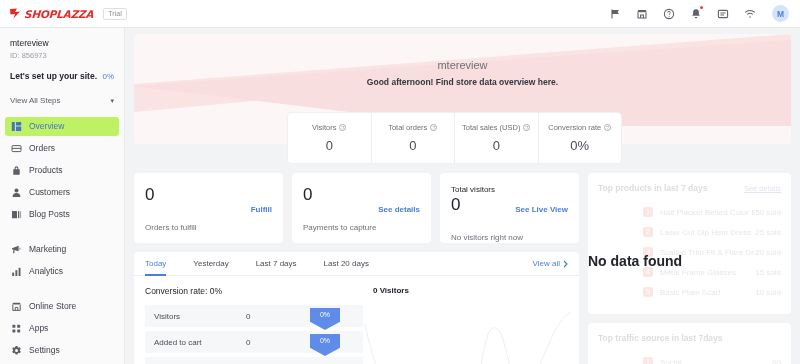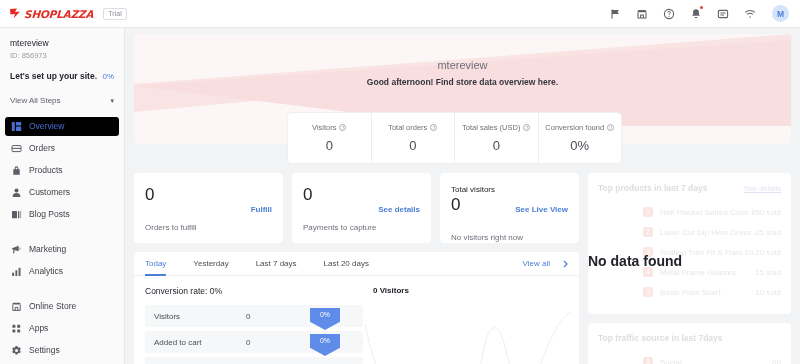--- a/index.html
+++ b/index.html
@@ -84,21 +84,21 @@
     display: flex; align-items: center; gap: 7px;
     height: 19px; padding: 0 6px; margin-bottom: 3px;
     border-radius: 3px; cursor: pointer;
     color: #3c3f47;
   }
   .nav-item .ni-label { font-size: 8.5px; line-height: 1; }
   .nav-item .ni-icon {
     width: 11px; height: 11px; display: flex; align-items: center;
     justify-content: center; flex: 0 0 11px; color: #5c5f68;
   }
-  .nav-item.active { background: #000000; }
+  .nav-item.active { background: #bef264; }
   .nav-item.active .ni-label { color: #4a6fd0; }
   .nav-item.active .ni-icon { color: #4a6fd0; }
   .nav-sep { height: 13px; }
 
   
   .main {
     position: absolute; top: 28px; left: 125px;
     width: 675px; height: 336px;
     background: #f2f3f5;
     padding: 6px 9px 0 9px;
@@ -176,21 +176,21 @@
     font-size: 8px; color: #4b4d55; margin-right: 27px;
     height: 24px; line-height: 24px; cursor: pointer; position: relative;
   }
   .tab.active { color: #4a7fd6; }
   .tab.active::after {
     content: ""; position: absolute; left: 0; right: 0; bottom: 0;
     height: 1.5px; background: #4a7fd6;
   }
   .view-all {
     margin-left: auto; font-size: 8px; color: #4a7fd6; cursor: pointer;
-    display: flex; align-items: center; gap: 13px;
+    display: flex; align-items: center; gap: 3px;
   }
   .conv-body { display: flex; padding: 10px 11px 0 11px; }
   .conv-left { width: 218px; position: relative; }
   .conv-head { font-size: 8.5px; color: #22242b; }
   .funnel { margin-top: 9px; }
   .funnel-row {
     display: flex; align-items: center; height: 22px;
     background: #f6f7f9; border-radius: 2px; margin-bottom: 4px;
     padding: 0 9px; font-size: 8px; color: #4b4d55;
   }
@@ -462,21 +462,21 @@
       </div>
       <div class="stat">
         <div class="stat-label">
           <span>Total sales (USD)</span>
           <span class="qmark">?</span>
         </div>
         <div class="stat-value">0</div>
       </div>
       <div class="stat">
         <div class="stat-label">
-          <span>Conversion found</span>
+          <span>Conversion rate</span>
           <span class="qmark">?</span>
         </div>
         <div class="stat-value">0%</div>
       </div>
     </div>
 
     <div class="body-grid">
 
       <div class="col-left">
         <div class="kpi-row">

